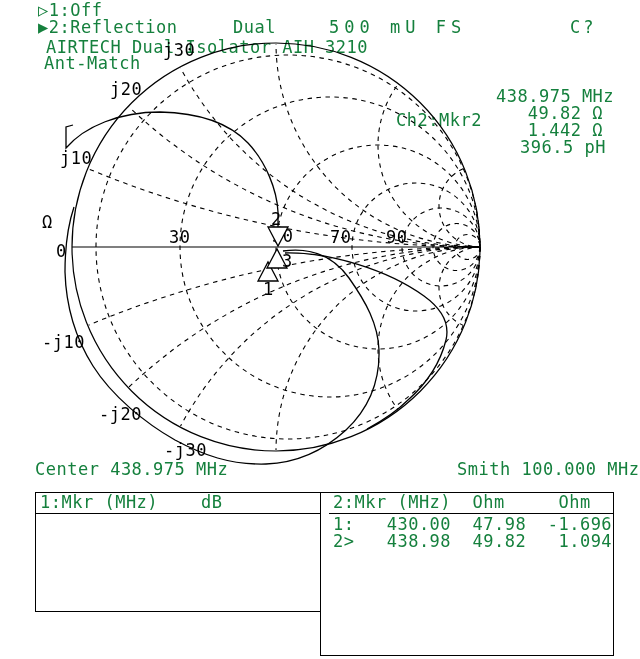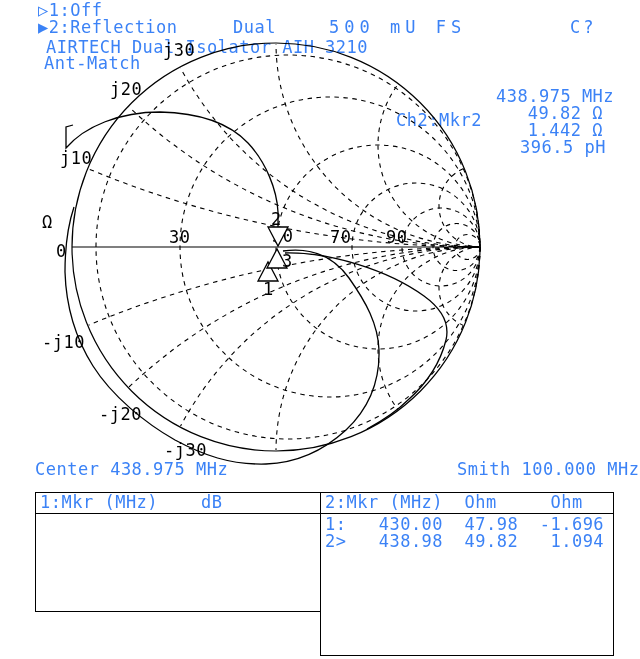--- a/index.html
+++ b/index.html
@@ -1,19 +1,19 @@
 <!DOCTYPE html>
 <html><head>
 <meta charset="utf-8">
 <style>
   html,body{margin:0;padding:0;background:#fff;}
   .screen{
     position:relative;width:640px;height:659px;background:#ffffff;
     font-family:"DejaVu Sans Mono","Liberation Mono",monospace;
-    font-size:17px;letter-spacing:0.5px;color:#3b82f6;overflow:hidden;
+    font-size:17px;letter-spacing:0.5px;color:#15803d;overflow:hidden;
   }
   .abs{position:absolute;white-space:pre;line-height:17px;}
   .scale-wide{letter-spacing:5px;}
   .cal-wide{letter-spacing:3px;}
   svg{position:absolute;left:0;top:0;}
   svg text{font-family:"DejaVu Sans Mono","Liberation Mono",monospace;font-size:17px;letter-spacing:0.5px;fill:#000;}
   .grid{stroke:#000;fill:none;stroke-width:1.1;stroke-dasharray:4.5 4.5;}
   .solid{stroke:#000;fill:none;stroke-width:1.2;}
   .trace{stroke:#000;fill:none;stroke-width:1.3;}
   .mkr{stroke:#000;fill:#fff;stroke-width:1.3;}
@@ -107,19 +107,19 @@
     </g>
   </svg>
 
   <div class="abs" style="left:35px;top:461px;">Center 438.975 MHz</div>
   <div class="abs" style="left:457px;top:461px;">Smith 100.000 MHz</div>
 
   <div class="tbox" style="left:35px;top:492px;width:286px;height:120px;">
     <div class="thead">1:Mkr (MHz)    dB</div>
   </div>
 
-  <div class="tbox" style="left:320px;top:492px;width:294px;height:164px;">
+  <div class="tbox" style="left:320px;top:492px;width:294px;height:164px;padding-left:8px;">
     <div class="thead">2:Mkr (MHz)  Ohm     Ohm</div>
     <div class="trow" style="margin-top:2px;">1:   430.00  47.98  -1.696</div>
     <div class="trow">2&gt;   438.98  49.82   1.094</div>
   </div>
 
 </div>
 
 </body></html>

